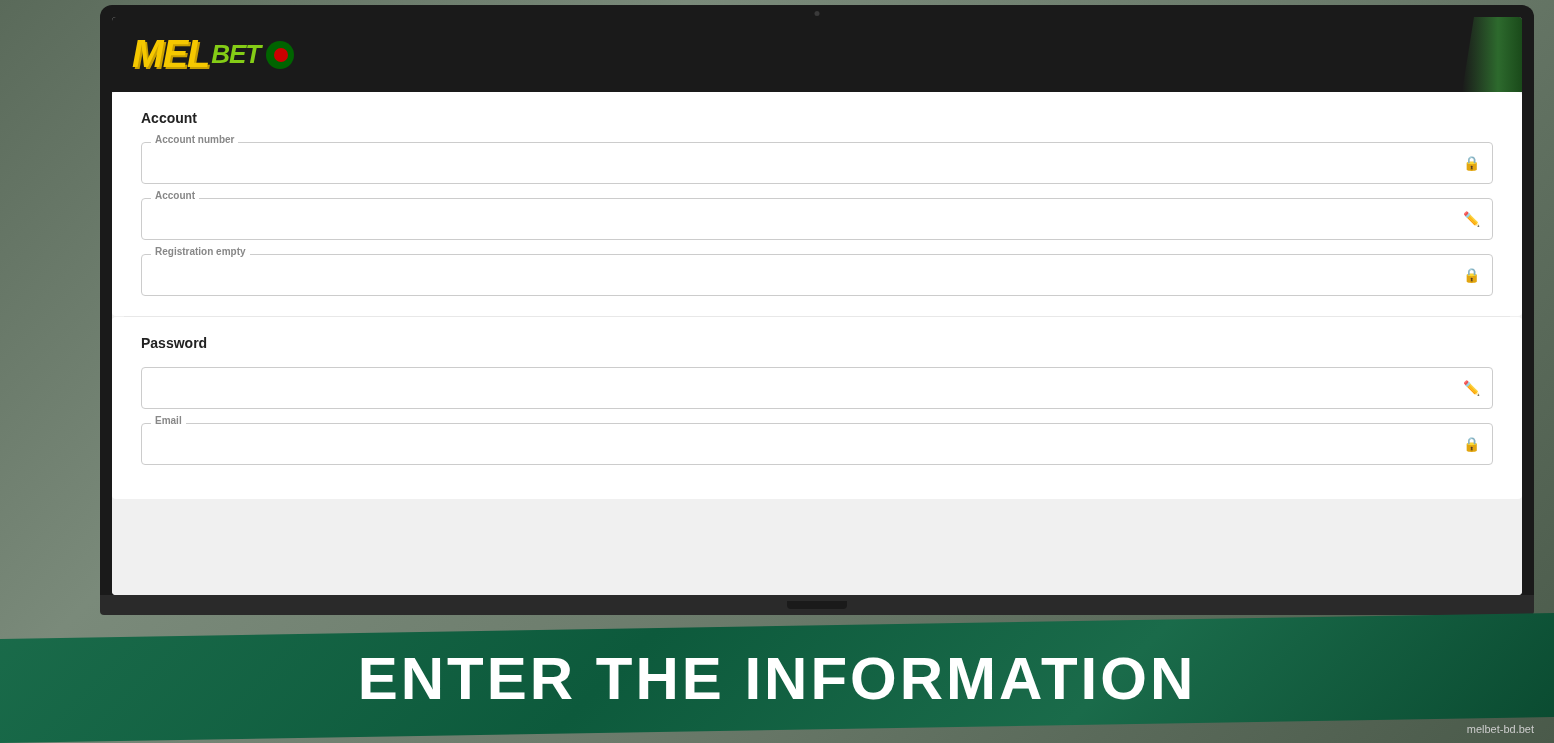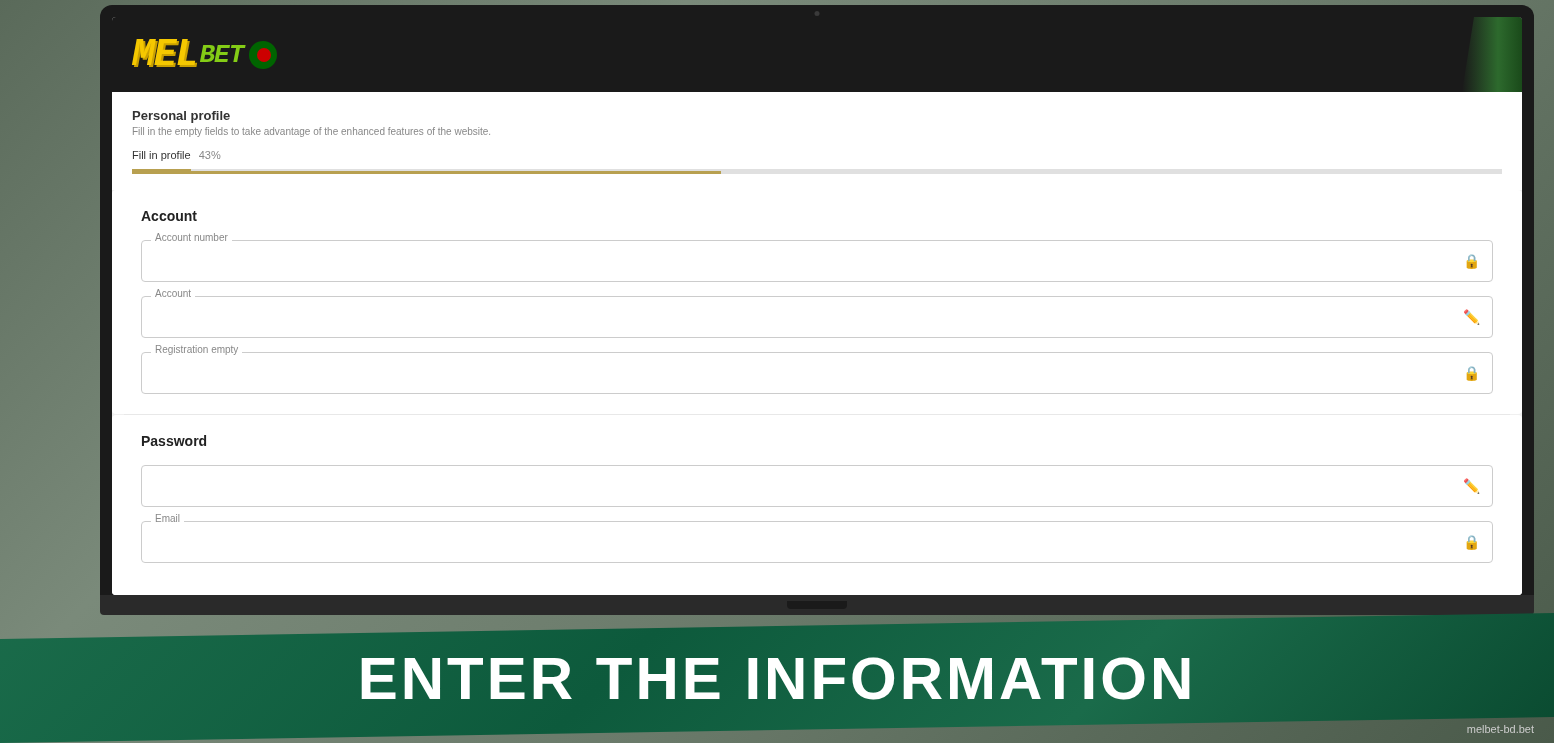--- a/index.html
+++ b/index.html
@@ -47,21 +47,20 @@
       position: relative;
     }
 
     
     .screen-topbar {
       background: #1a1a1a;
       height: 75px;
       display: flex;
       padding: 0 20px;
       position: relative;
-      font-family: Liberation Mono, monospace;
     }
 
     
     .logo-container {
       display: flex;
       align-items: center;
       gap: 2px;
     }
 
     .logo-mel {
@@ -204,20 +203,21 @@
 
     .field-label {
       position: absolute;
       top: -8px;
       left: 10px;
       background: #fff;
       font-size: 10px;
       color: #888;
       padding: 0 4px;
       z-index: 1;
+      font-weight: bold;
     }
 
     .field-input {
       width: 100%;
       height: 42px;
       border: 1px solid #ccc;
       border-radius: 4px;
       padding: 0 40px 0 12px;
       font-size: 12px;
       color: #333;
@@ -336,32 +336,20 @@
         <div class="logo-container">
           <span class="logo-mel">MEL</span>
           <span class="logo-bet">BET</span>
           <div class="logo-flag"></div>
         </div>
         <div class="logo-brush"></div>
       </div>
 
       <div class="screen-content">
 
-        <div class="content-panel">
-          <div class="profile-title">Personal profile</div>
-          <div class="profile-subtitle">Fill in the empty fields to take advantage of the enhanced features of the website.</div>
-
-          <div class="tabs-row">
-            <span class="tab-active">Fill in profile</span>
-            <span class="tab-percent">43%</span>
-          </div>
-          <div class="progress-bar-container">
-            <div class="progress-bar-fill"></div>
-          </div>
-        </div>
 
         <div class="form-section">
           <div class="section-title">Account</div>
 
           <div class="field-wrapper">
             <span class="field-label">Account number</span>
             <input class="field-input" type="text" readonly="" style="">
             <span class="field-icon">🔒</span>
           </div>
 

